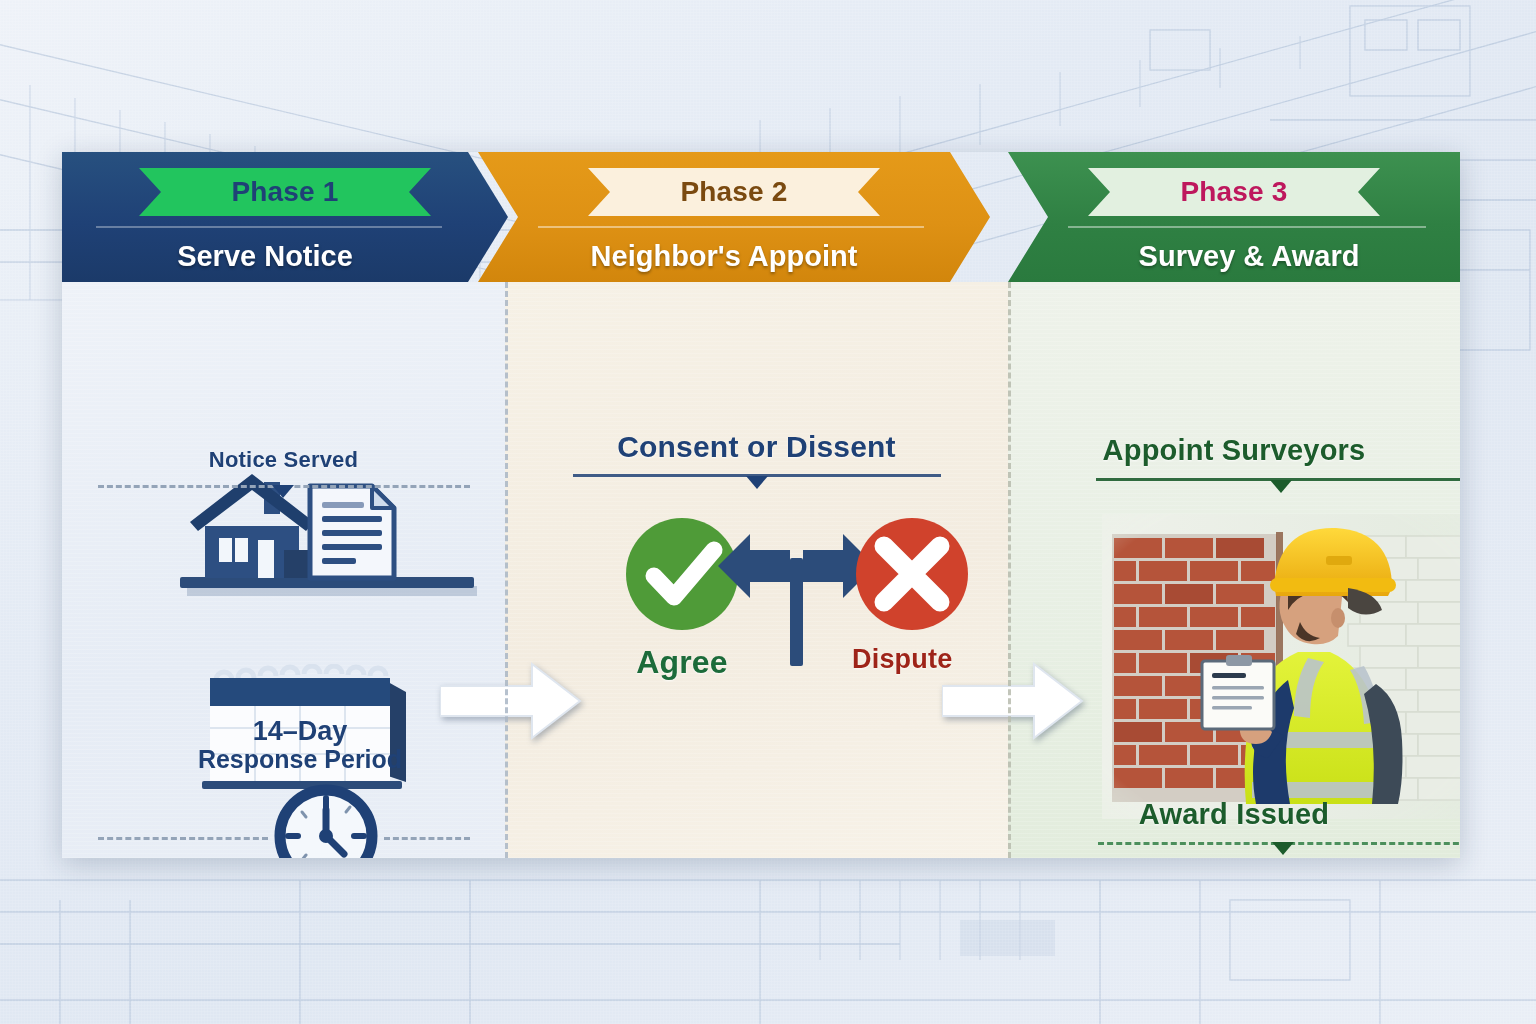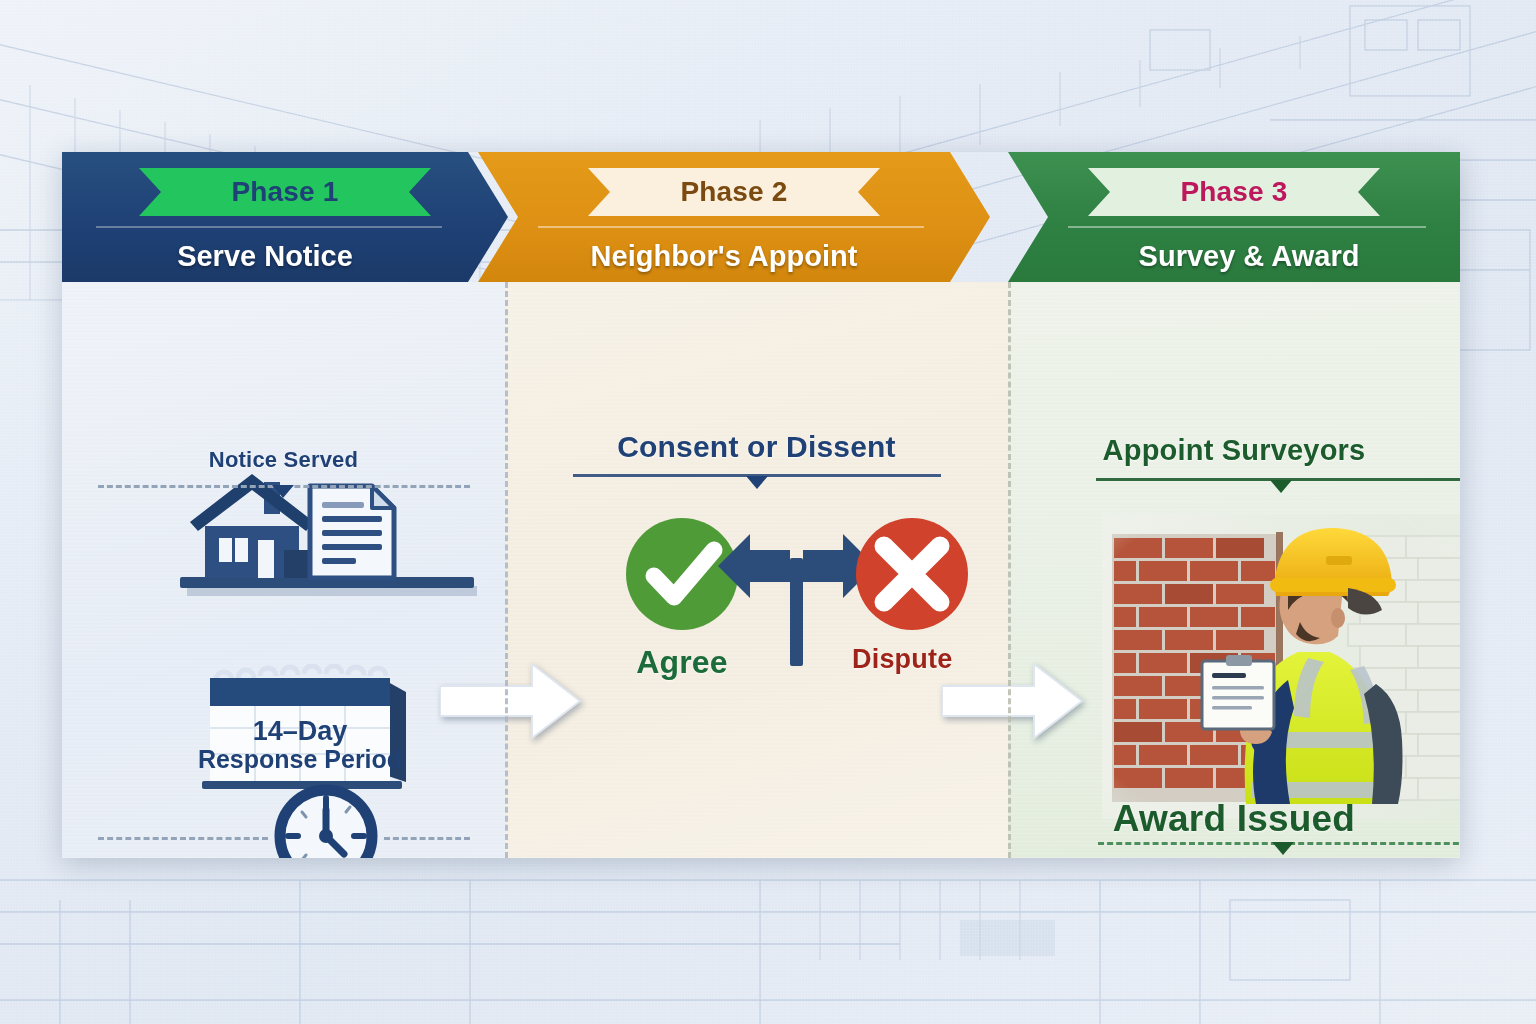--- a/index.html
+++ b/index.html
@@ -477,21 +477,21 @@
         </g>
         <g fill="#9aa6b3">
           <rect x="110" y="172" width="52" height="3.5" rx="1.5"></rect>
           <rect x="110" y="182" width="52" height="3.5" rx="1.5"></rect>
           <rect x="110" y="192" width="40" height="3.5" rx="1.5"></rect>
         </g>
       </g>
     </svg>
 
     <div class="ctr" style="top:516px;left:946px;width:452px;">
-      <span class="step-label grn" style="font-size:37px;">Award Issued</span>
+      <span class="step-label grn" style="font-size:29px;">Award Issued</span>
     </div>
     <div class="dash-sep green" style="left:1036px;width:370px;top:560px;"></div>
     <div class="tri green" style="left:1210px;top:560px;"></div>
 
     <div class="vdiv vdiv1"></div>
     <div class="vdiv vdiv2"></div>
   </div>
 </div>
 
 </body></html>

